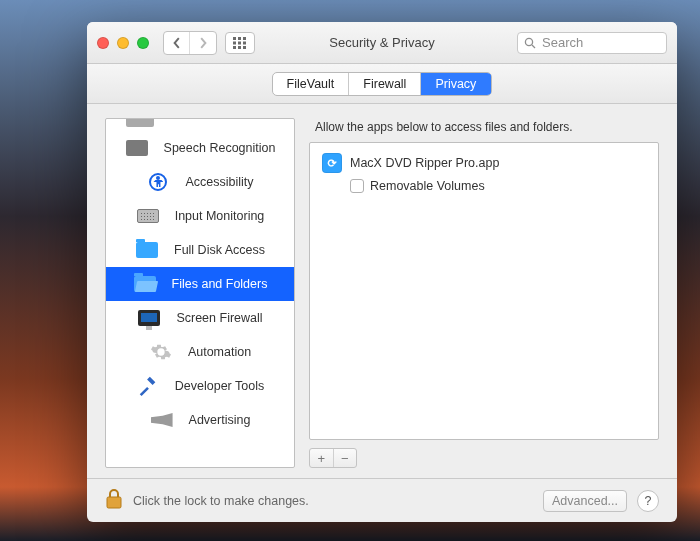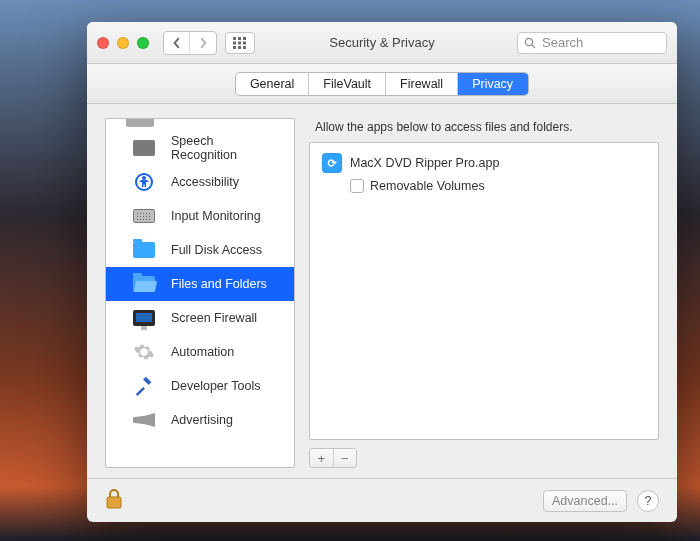--- a/index.html
+++ b/index.html
@@ -37,21 +37,21 @@
   .seg { display:flex; border:1px solid #b9b9b9; border-radius:5px; overflow:hidden; background:#fff; }
   .seg .tab { height:22px; padding:0 14px; font-size:12.5px; display:flex; align-items:center; border-right:1px solid #c9c9c9; color:#262626; }
   .seg .tab:last-child { border-right:none; }
   .seg .tab.active { background:#2f7bff; color:#fff; border-right:1px solid #2f7bff; }
 
   .content { flex:1; background:#eee; padding:14px 18px 10px 18px; display:flex; flex-direction:column; gap:0; }
   .panel { flex:1; display:flex; gap:14px; }
   .leftList { width:190px; background:#fff; border:1px solid #bfbfbf; border-radius:2px; position:relative; overflow:hidden; }
   .leftList .chop { position:absolute; top:-10px; left:20px; width:28px; height:18px; background:#a9a9a9; border-radius:2px; box-shadow:0 1px 0 rgba(0,0,0,.15) inset; }
   .leftList ul { list-style:none; margin-top:12px; }
-  .leftList li { height:34px; display:flex; align-items:center; gap:15px; padding:0 26px; font-size:12.5px; color:#333; }
+  .leftList li { height:34px; display:flex; align-items:center; gap:15px; padding:0 10px; font-size:12.5px; color:#333;justify-content:center; }
   .leftList li.selected { background:#1463ff; color:#fff; }
   .leftList .ico { width:24px; height:24px; flex:none; display:flex; align-items:center; justify-content:center; }
 
   .rightPane { flex:1; display:flex; flex-direction:column; }
   .rightPane .hint { font-size:12px; color:#333; margin:2px 0 8px 6px; }
   .appBox { flex:1; background:#fff; border:1px solid #bfbfbf; border-radius:2px; padding:10px 12px; }
   .appRow { display:flex; align-items:center; gap:8px; font-size:12.5px; margin-bottom:6px; }
   .appRow .appico { width:20px; height:20px; border-radius:4px; background:#2fa3ff; display:flex; align-items:center; justify-content:center; box-shadow:0 0 0 1px rgba(0,0,0,.08) inset; }
   .appRow .appico span { color:#fff; font-weight:bold; font-size:11px; }
   .subRow { display:flex; align-items:center; gap:6px; font-size:12.5px; margin-left:28px; }
@@ -127,21 +127,20 @@
         <svg width="12" height="12" viewBox="0 0 12 12">
             <circle cx="5" cy="5" r="3.6" fill="none" stroke="#8e8e8e" stroke-width="1.3"></circle>
             <line x1="8" y1="8" x2="11" y2="11" stroke="#8e8e8e" stroke-width="1.3"></line>
           </svg>
         <span>Search</span>
       </div>
     </div>
 
     <div class="tabrow">
       <div class="seg">
-        <div class="tab">General</div>
         <div class="tab">FileVault</div>
         <div class="tab">Firewall</div>
         <div class="tab active">Privacy</div>
       </div>
     </div>
 
     <div class="content">
       <div class="panel">
         <div class="leftList">
           <div class="chop"></div>
@@ -229,18 +228,19 @@
       </div>
     </div>
 
     <div class="footer">
       <span class="lock">
         <svg width="18" height="20" viewBox="0 0 18 20">
             <rect x="2" y="8" width="14" height="11" rx="1.5" fill="#e0a23a" stroke="#b47a18"></rect>
             <path d="M5 8V5a4 4 0 0 1 8 0v3" fill="none" stroke="#b47a18" stroke-width="2"></path>
           </svg>
       </span>
+      <span>Click the lock to make changes.</span>
       <button class="advBtn">Advanced...</button>
       <div class="helpBtn">?</div>
     </div>
 
   </div>
 </div>
 
 </body></html>

